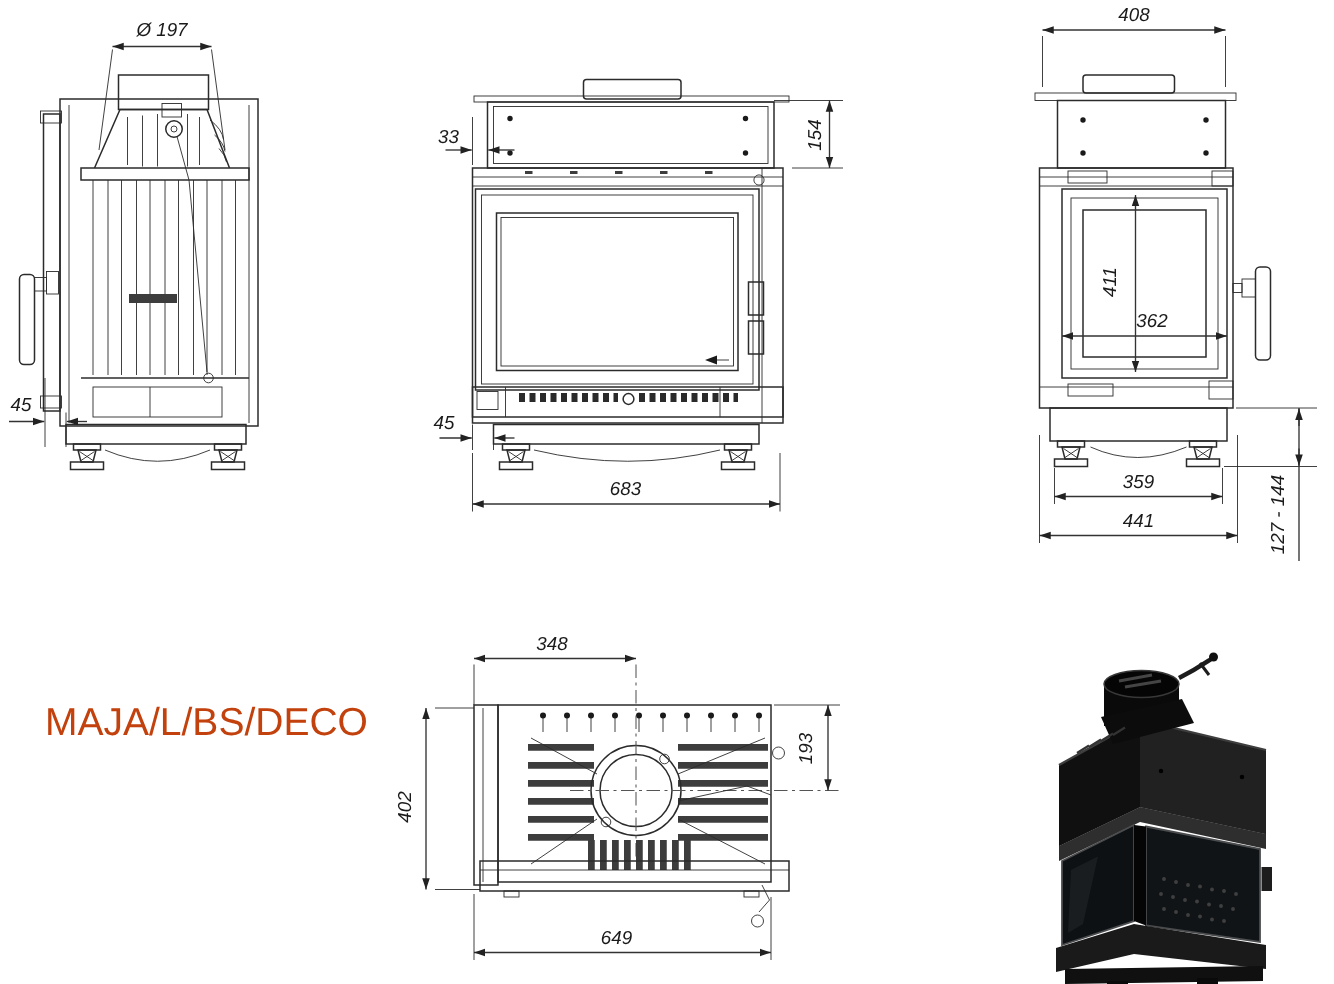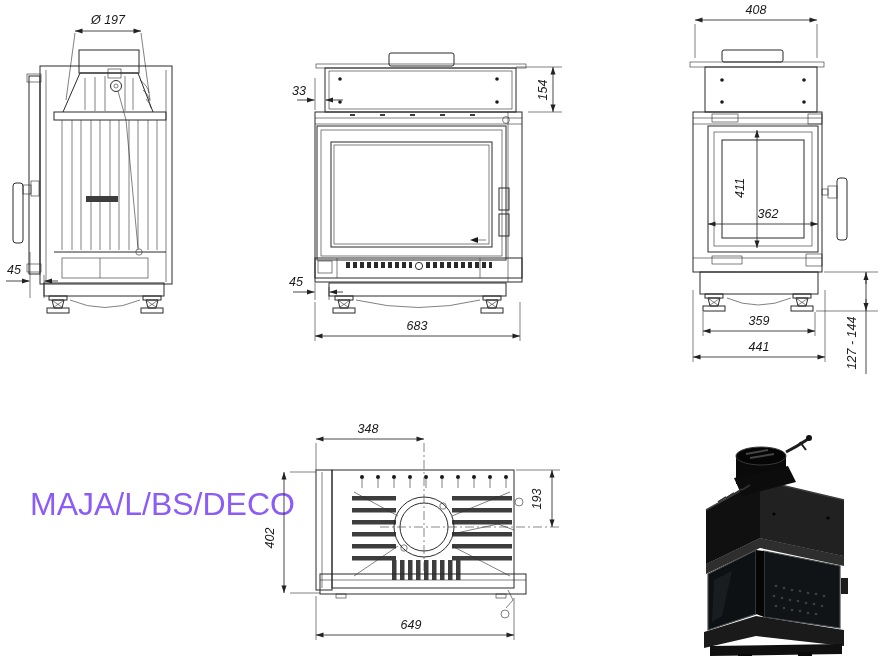--- a/index.html
+++ b/index.html
@@ -1,18 +1,18 @@
 <!DOCTYPE html>
 <html><head>
 <meta charset="utf-8">
 <style>
   html,body{margin:0;padding:0;background:#ffffff;}
   #sheet{position:relative;width:889px;height:656px;background:#ffffff;overflow:hidden;
          font-family:"Liberation Sans",sans-serif;}
-  #title{position:absolute;left:30px;top:466px;font-size:32px;color:#8b5cf6;letter-spacing:0;margin-top:20px;}
+  #title{position:absolute;left:30px;top:466px;font-size:26px;color:#c2410c;letter-spacing:0;}
   svg{position:absolute;left:0;top:0;}
   .ln{fill:none;stroke:#2b2b2b;stroke-width:1;}
   .lt{fill:none;stroke:#2b2b2b;stroke-width:0.6;}
   .dl{fill:none;stroke:#333;stroke-width:0.9;}
   .cl{fill:none;stroke:#555;stroke-width:0.7;stroke-dasharray:9 3 2 3;}
   .dim{font:italic 12.5px "Liberation Sans",sans-serif;fill:#1a1a1a;}
   .fb{fill:#3d3d3d;stroke:none;}
   .dot{fill:#1a1a1a;stroke:none;}
 </style>
 </head>

